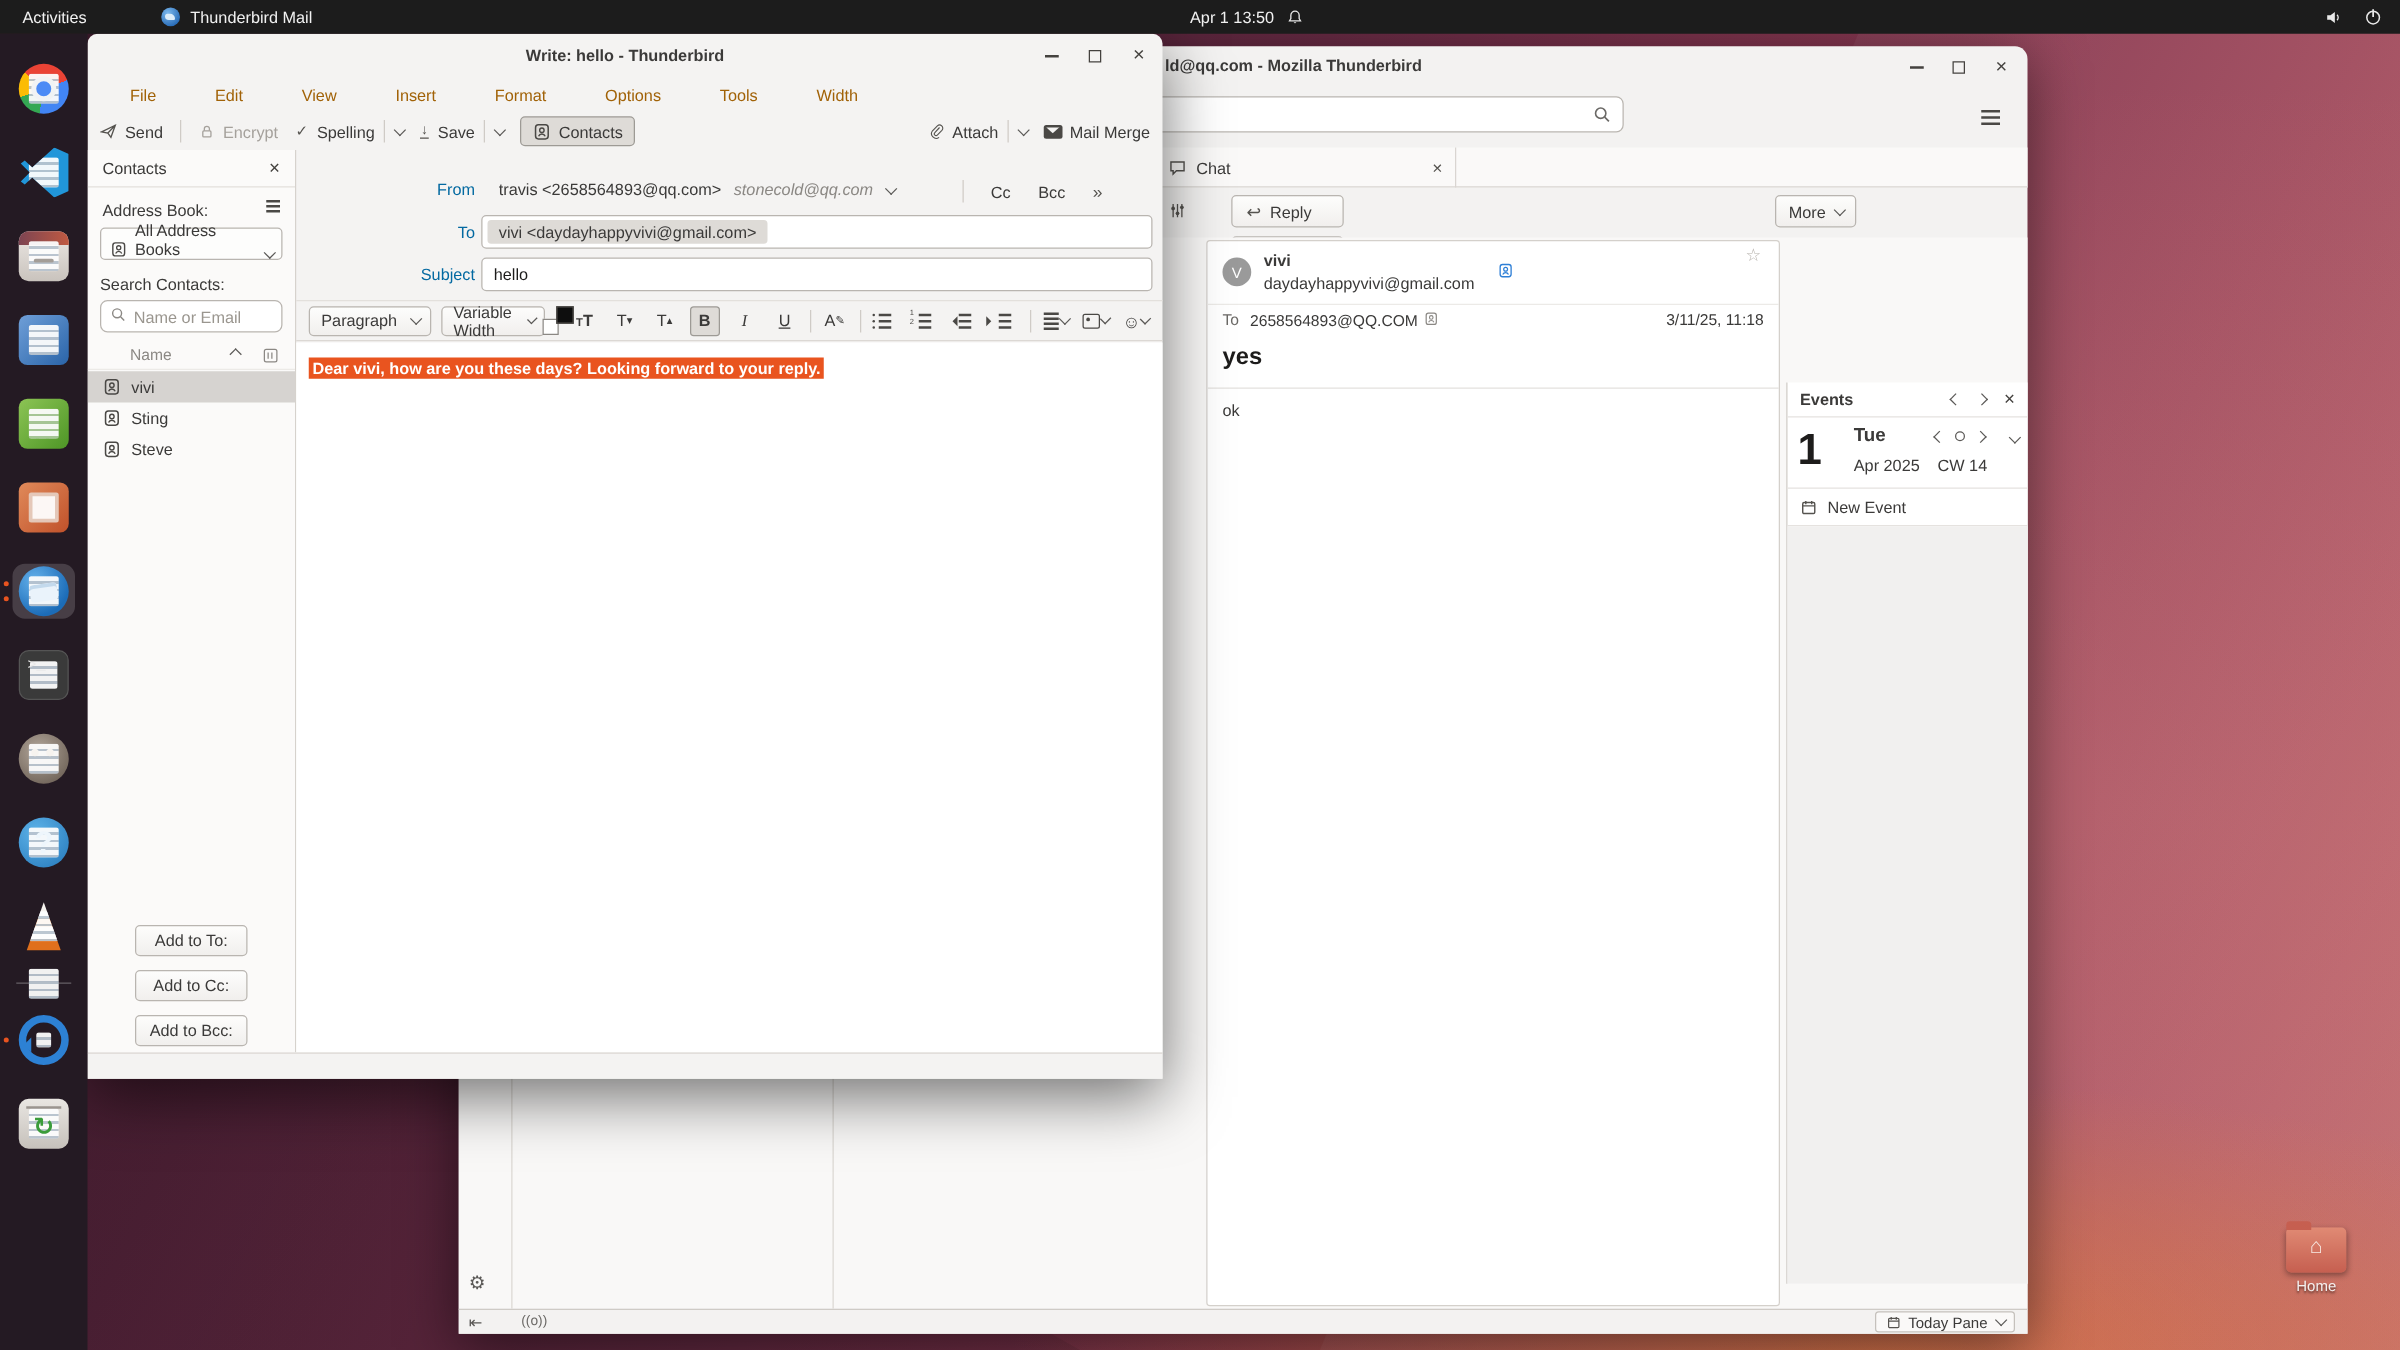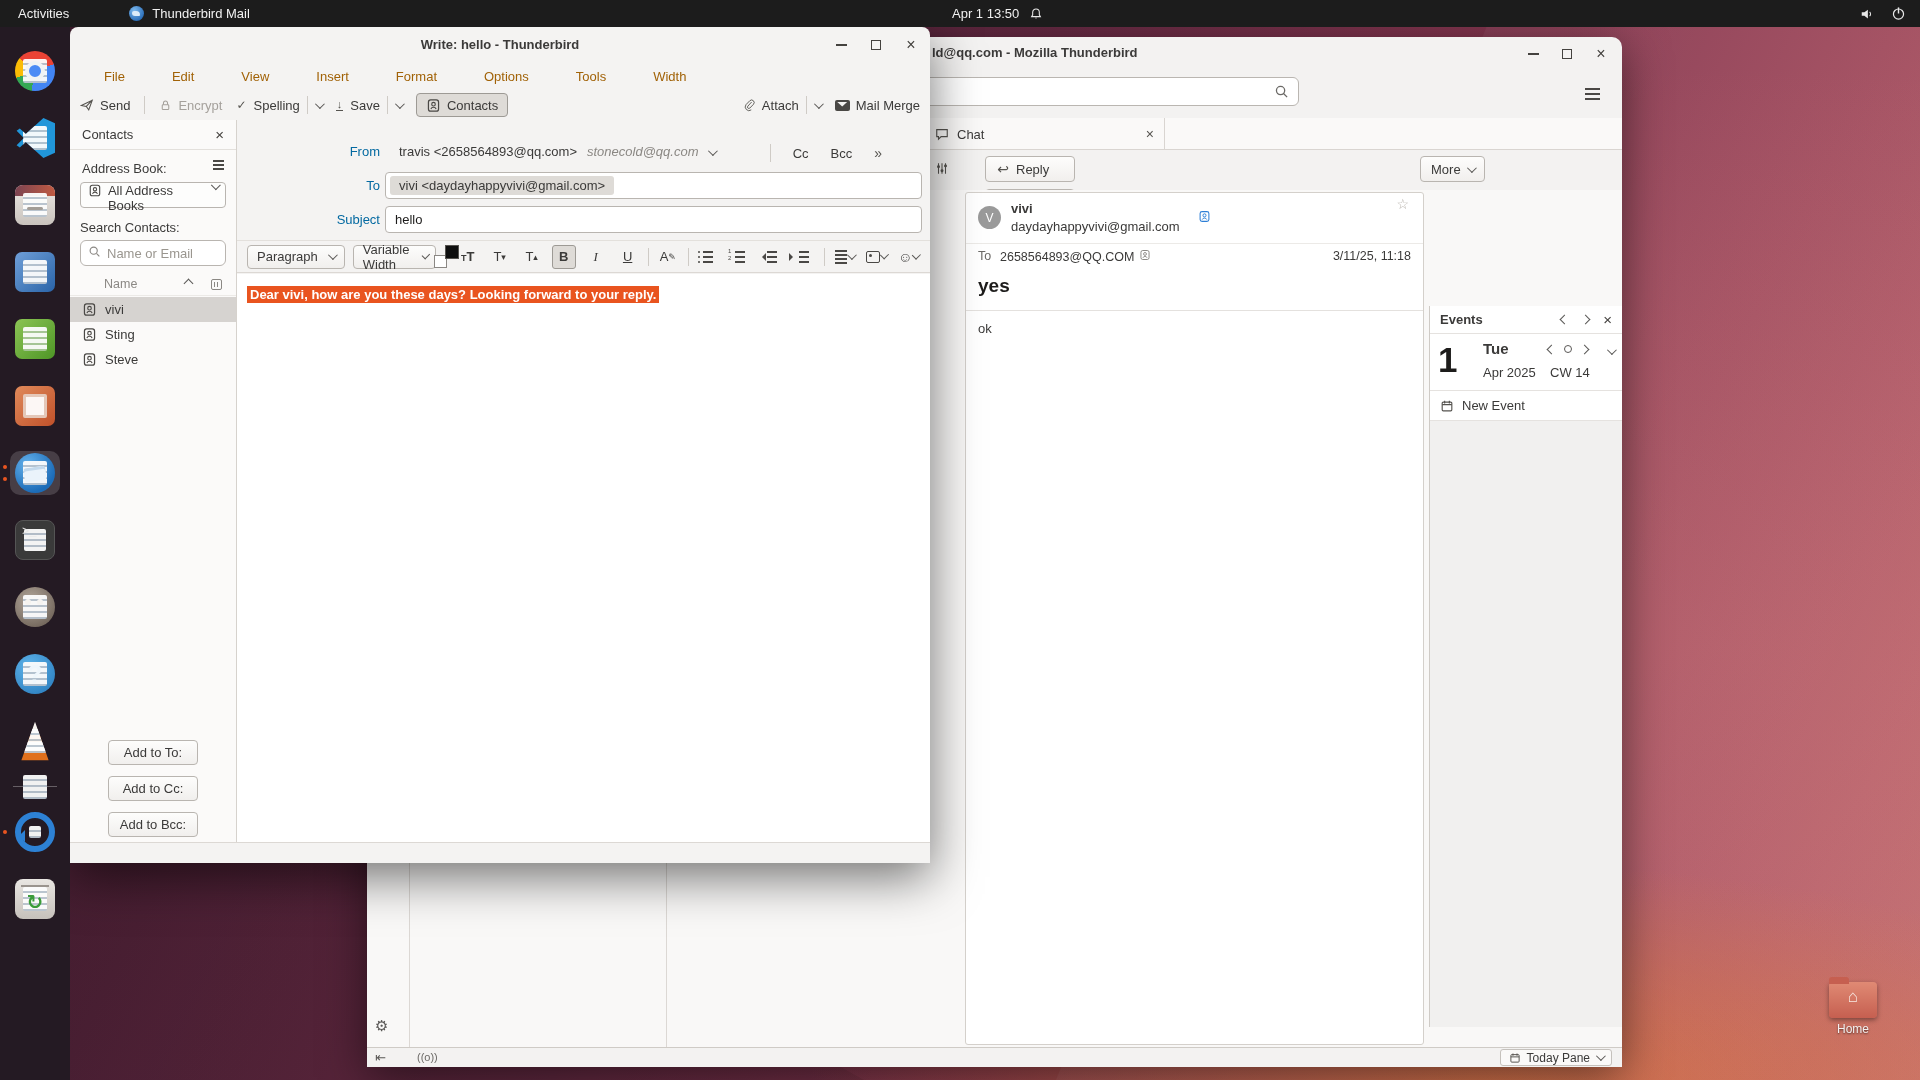--- a/index.html
+++ b/index.html
@@ -247,21 +247,21 @@
   .cw-sidebar { position:absolute; left:0; top:93px; width:167px; bottom:21px; background:#fbfaf9;
     border-right:1px solid #d6d2cd; }
   .cs-header { position:absolute; left:0; top:0; right:0; height:30px; border-bottom:1px solid #e3e0dc;
     display:flex; align-items:center; padding:0 12px; }
   .cs-close { margin-left:auto; font-size:15px; color:#44423f; }
   .cs-close::before { content:"×"; }
   .cs-ab-label { position:absolute; left:12px; top:41px; }
   .cs-ab-burger { position:absolute; right:12px; top:44px; width:11px; height:1.6px; background:#4a4845;
     box-shadow:0 -4px 0 #4a4845,0 4px 0 #4a4845; }
   .cs-select { position:absolute; left:10px; top:62px; right:10px; height:26px; background:#fdfdfc;
-    border:1px solid #b9b5b0; border-radius:4px; display:flex; align-items:flex-start; gap:6px;
+    border:1px solid #b9b5b0; border-radius:4px; display:flex; align-items:flex-end; gap:6px;
     padding:0 7px; }
   .cs-select .chev { margin-left:auto; }
   .cs-search-label { position:absolute; left:10px; top:100px; }
   .cs-search { position:absolute; left:10px; top:120px; right:10px; height:26px; background:#fff;
     border:1px solid #b9b5b0; border-radius:6px; display:flex; align-items:center; gap:6px;
     padding:0 7px; }
   .cs-search input { flex:1; min-width:0; border:none; outline:none; background:transparent;
     font-size:13px; color:#3b3a39; }
   .cs-search input::placeholder { color:#9a968f; }
   .cs-listheader { position:absolute; left:0; top:154px; right:0; height:22px; color:#8b8884;

